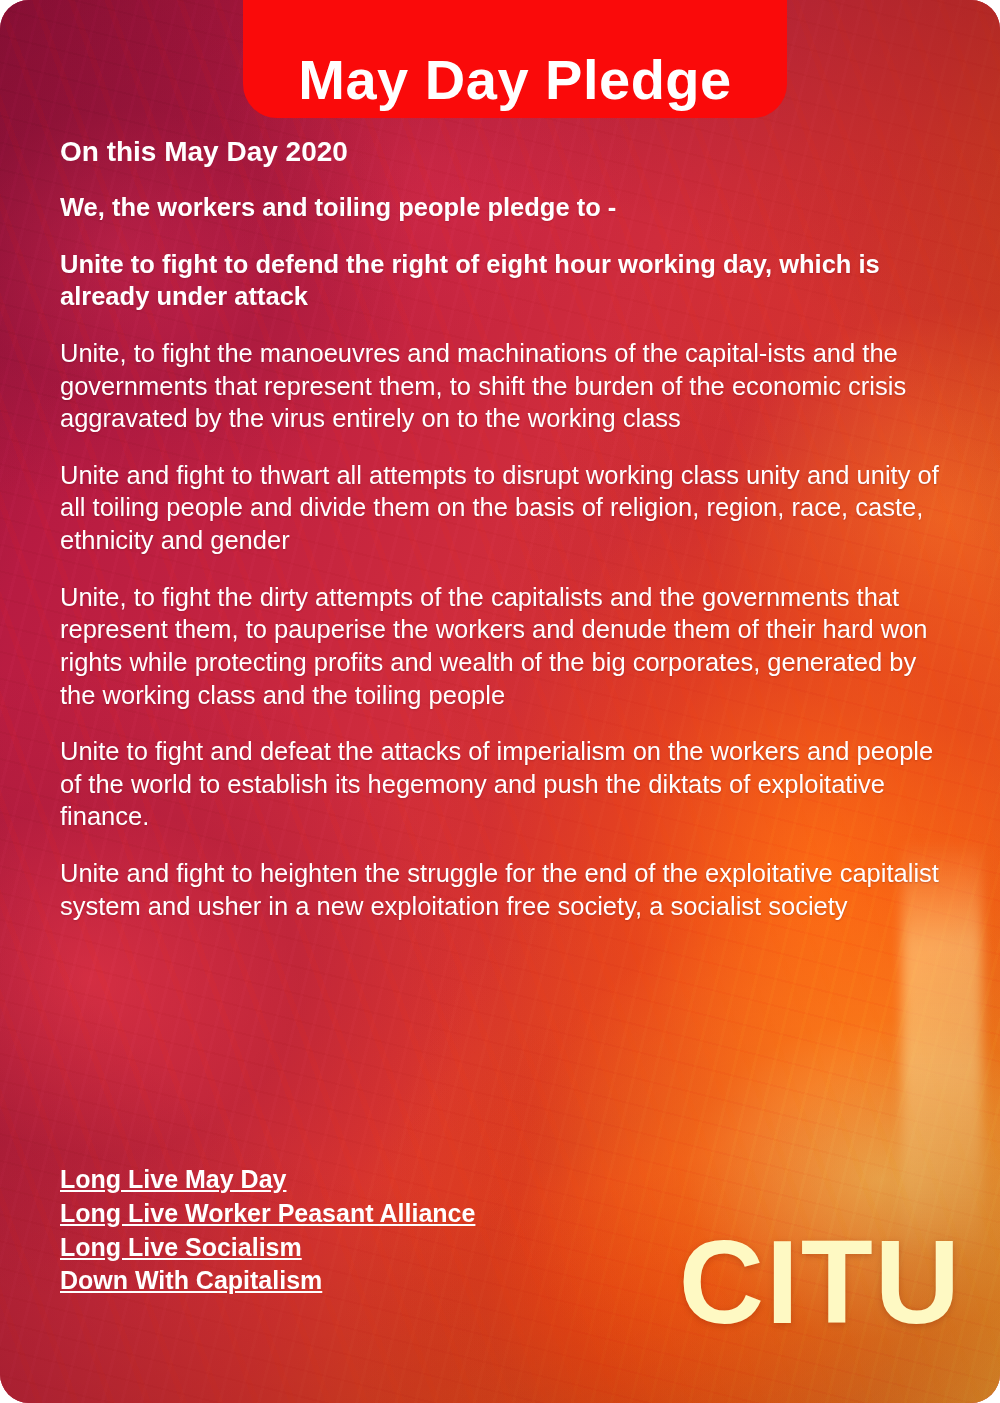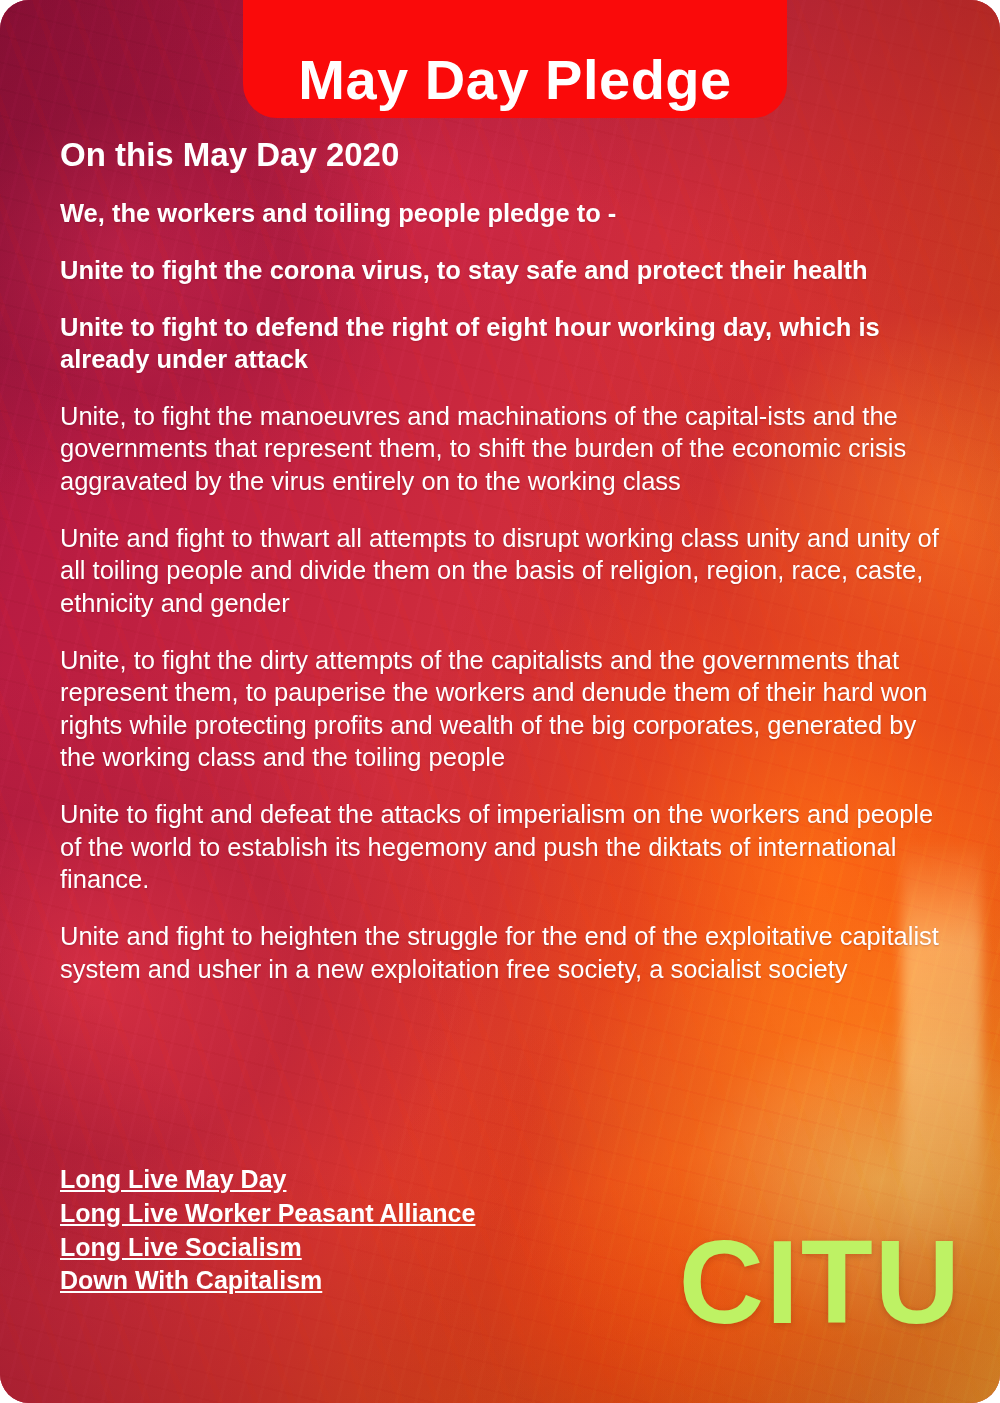--- a/index.html
+++ b/index.html
@@ -81,21 +81,21 @@
   }
 
   .content {
     position: absolute;
     top: 134px;
     left: 60px;
     width: 884px;
     color: #ffffff;
   }
   .lead {
-    font-size: 33px;
+    font-size: 28px;
     font-weight: bold;
     margin: 0 0 22px 0;
     line-height: 1.25;
   }
   .para {
     font-size: 25.5px;
     font-weight: normal;
     line-height: 1.28;
     margin: 0 0 24px 0;
     text-shadow: 0 1px 2px rgba(90,0,20,0.25);
@@ -114,21 +114,21 @@
   }
   .slogans div {
     white-space: nowrap;
     text-decoration: underline;
   }
 
   .citu {
     position: absolute;
     right: 38px;
     bottom: 62px;
-    color: #bef264;
+    color: #fef9c3;
     font-size: 118px;
     font-weight: bold;
     letter-spacing: 2px;
     line-height: 1;
     text-shadow: 0 2px 6px rgba(120,10,0,0.25);
   }
 </style>
 </head>
 <body>
 
@@ -138,26 +138,25 @@
   <div class="bg-highlight"></div>
   <div class="bg-vignette"></div>
 
   <div class="title-banner">
     <h1>May Day Pledge</h1>
   </div>
 
   <div class="content">
     <p class="lead">On this May Day 2020</p>
     <p class="para w-narrow">We, the workers and toiling people pledge to -</p>
-    <p class="para w-narrow">Unite to fight the corona virus, to stay safe and protect their health</p>
     <p class="para w-narrow">Unite to fight to defend the right of eight hour working day, which is already under attack</p>
     <p class="para w-wide">Unite, to fight the manoeuvres and machinations of the capital-ists and the governments that represent them, to shift the burden of the economic crisis aggravated by the virus entirely on to the working class</p>
     <p class="para w-wide">Unite and fight to thwart all attempts to disrupt working class unity and unity of all toiling people and divide them on the basis of religion, region, race, caste, ethnicity and gender</p>
     <p class="para w-wide">Unite, to fight the dirty attempts of the capitalists and the governments that represent them, to pauperise the workers and denude them of their hard won rights while protecting profits and wealth of the big corporates, generated by the working class and the toiling people</p>
-    <p class="para w-wide">Unite to fight and defeat the attacks of imperialism on the workers and people of the world to establish its hegemony and push the diktats of international finance.</p>
+    <p class="para w-wide">Unite to fight and defeat the attacks of imperialism on the workers and people of the world to establish its hegemony and push the diktats of exploitative finance.</p>
     <p class="para w-wide">Unite and fight to heighten the struggle for the end of the exploitative capitalist system and usher in a new exploitation free society, a socialist society</p>
   </div>
 
   <div class="slogans">
     <div>Long Live May Day</div>
     <div>Long Live Worker Peasant Alliance</div>
     <div>Long Live Socialism</div>
     <div>Down With Capitalism</div>
   </div>
 

